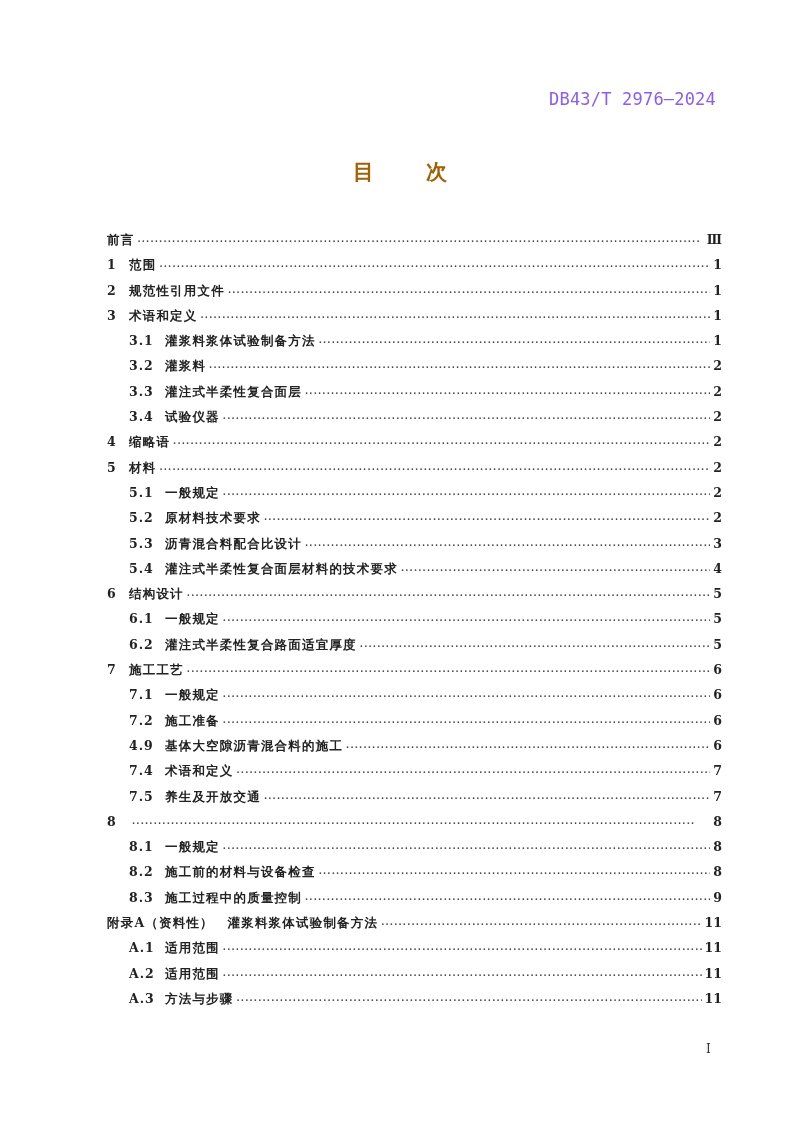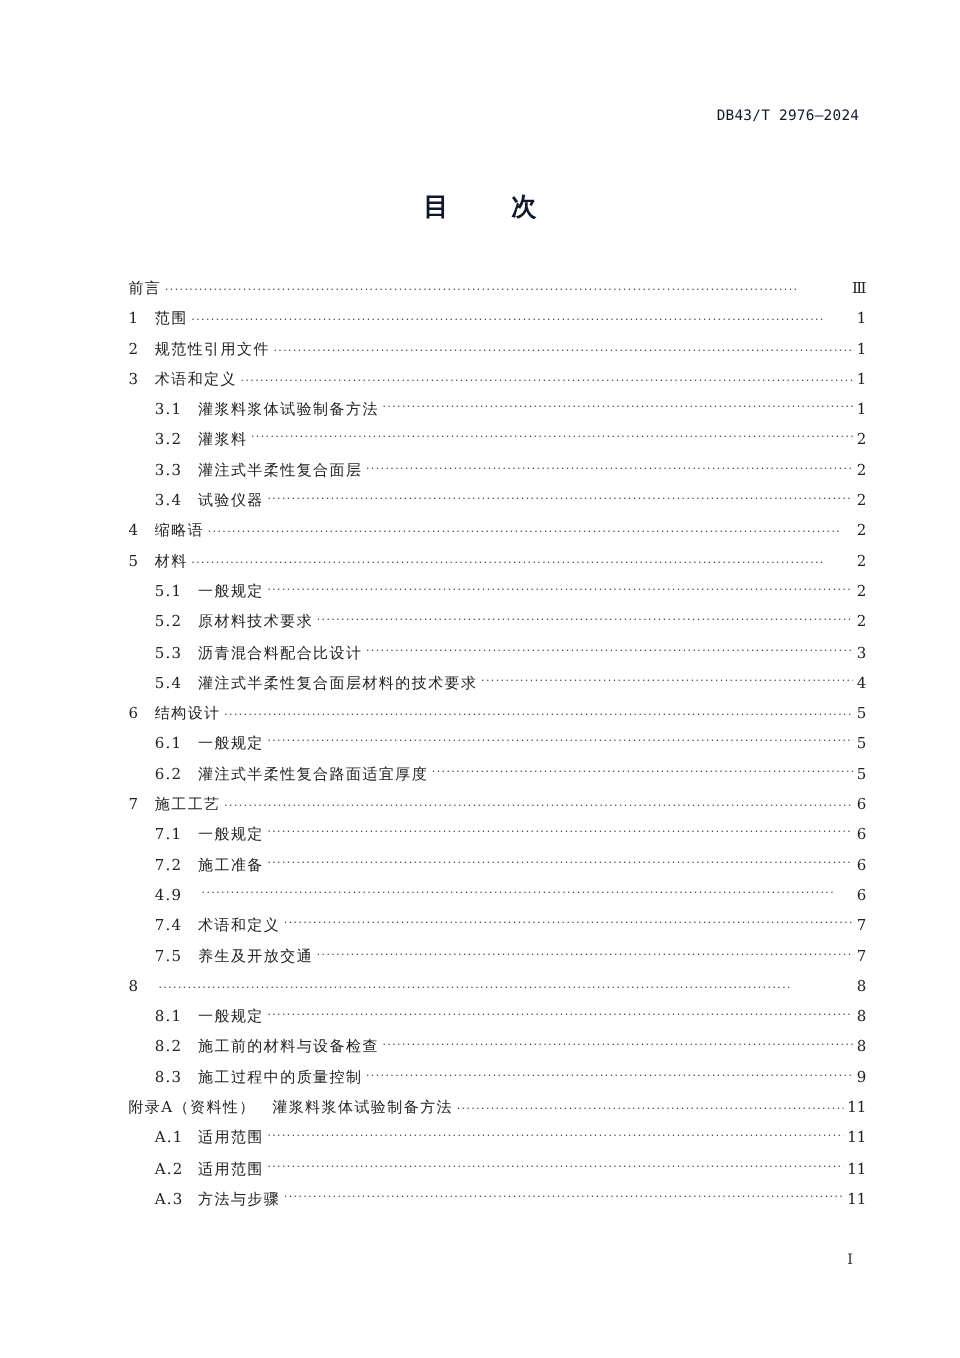--- a/index.html
+++ b/index.html
@@ -1,26 +1,26 @@
 <!DOCTYPE html>
 <html><head>
   <meta charset="utf-8">
   <style>
     html, body { margin: 0; padding: 0; background: #ffffff; }
     body { width: 800px; height: 1132px; position: relative; overflow: hidden;
            font-family: "DejaVu Serif", "Liberation Serif", serif; color: #222; }
     .doc-code { position: absolute; top: 89px; right: 84px; font-family: "DejaVu Sans Mono", "Liberation Mono", monospace;
-                font-size: 12px; color: #0f172a; letter-spacing: 0.2px; }
+                font-size: 17px; color: #8b5cf6; letter-spacing: 0.2px; }
     .title { position: absolute; top: 158px; left: 0; width: 800px; text-align: center;
-             font-family: "DejaVu Sans", "Liberation Sans", sans-serif; font-size: 21px; font-weight: bold; color: #0f172a; }
+             font-family: "DejaVu Sans", "Liberation Sans", sans-serif; font-size: 21px; font-weight: bold; color: #a16207; }
     .title span { display: inline-block; }
     .title .gap { width: 52px; }
     .toc { position: absolute; top: 227px; left: 107px; width: 615px; }
-    .toc-row { display: flex; align-items: baseline; height: 25.3px; font-size: 12.5px; line-height: 25.3px; white-space: nowrap; }
-    .toc-row.l2 { padding-left: 22px; align-items: flex-end; }
+    .toc-row { display: flex; align-items: baseline; height: 25.3px; font-size: 12.5px; line-height: 25.3px; white-space: nowrap; font-weight: bold; }
+    .toc-row.l2 { padding-left: 22px; }
     .num { display: inline-block; min-width: 22px; }
     .toc-row.l2 .num { min-width: 36px; letter-spacing: 1px; }
     .label { letter-spacing: 1.2px; }
     .leader { flex: 1; overflow: hidden; margin: 0 3px; color: #444; letter-spacing: 1.2px; font-size: 9px; }
     .leader::before { content: "··································································································································"; }
     .page { min-width: 8px; text-align: right; }
     .footer-page { position: absolute; top: 1042px; left: 706px; font-size: 12px; color: #333; }
   </style>
 </head>
 <body>
@@ -146,20 +146,21 @@
       <span class="page">6</span>
     </div>
     <div class="toc-row l2">
       <span class="num">7.2</span>
       <span class="label">施工准备</span>
       <span class="leader"></span>
       <span class="page">6</span>
     </div>
     <div class="toc-row l2">
       <span class="num">4.9</span>
+      <span class="label">基体大空隙沥青混合料的施工</span>
       <span class="leader"></span>
       <span class="page">6</span>
     </div>
     <div class="toc-row l2">
       <span class="num">7.4</span>
       <span class="label">术语和定义</span>
       <span class="leader"></span>
       <span class="page">7</span>
     </div>
     <div class="toc-row l2">

